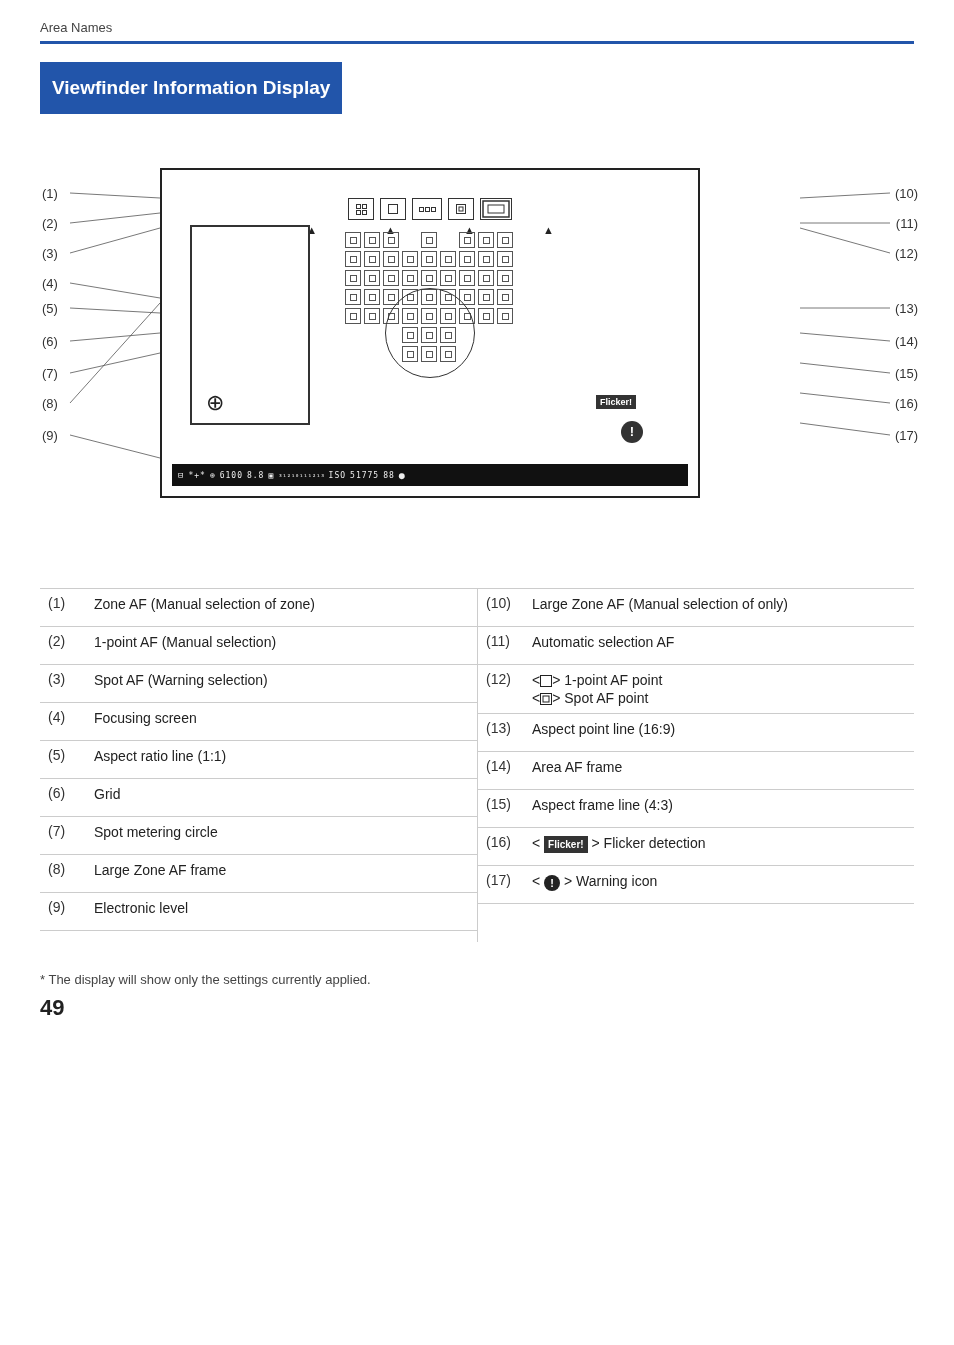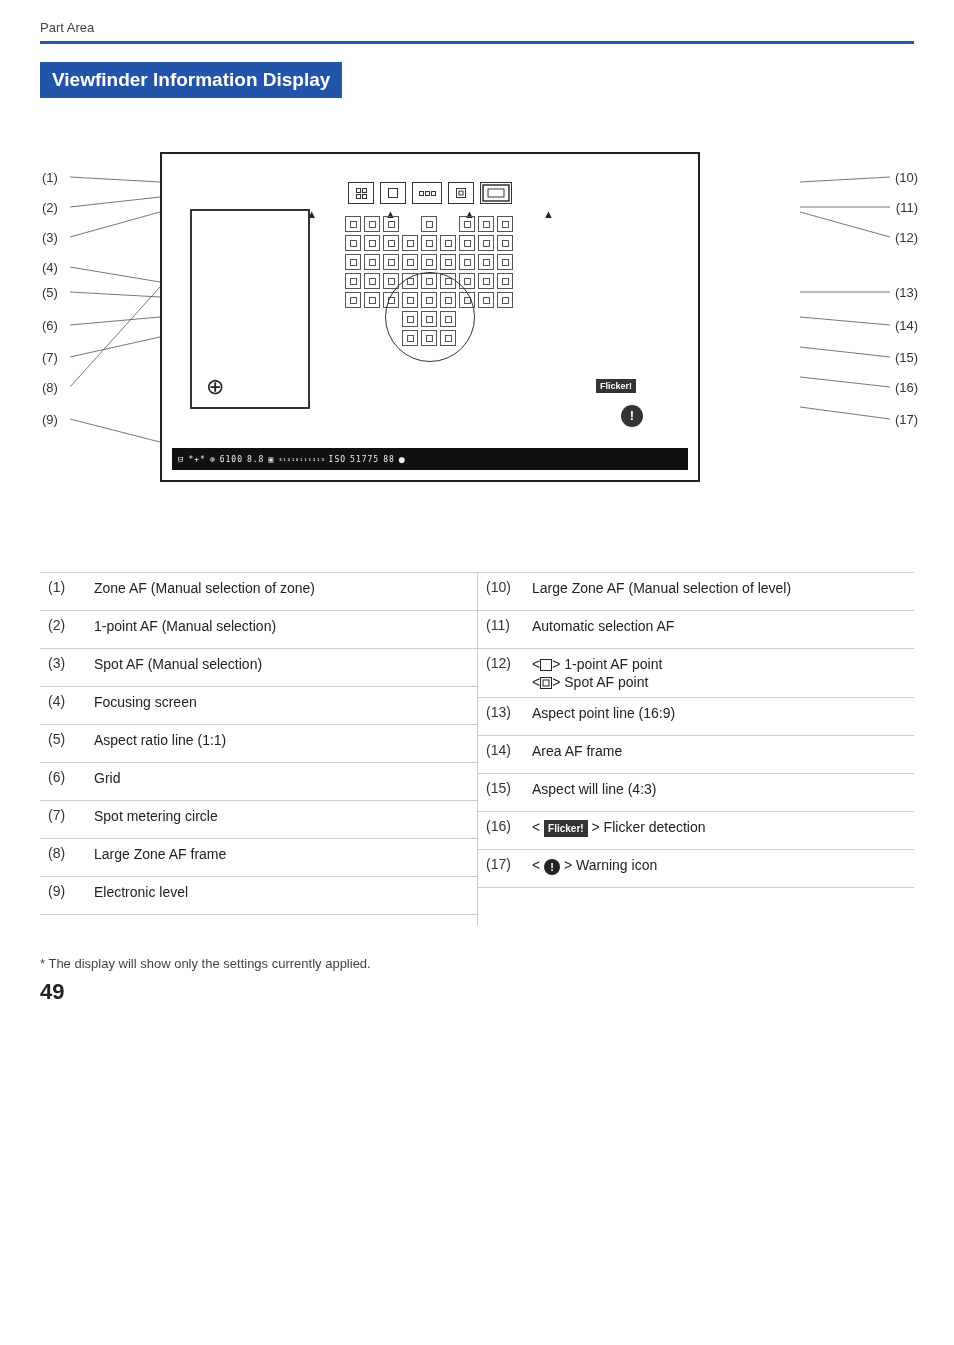--- a/index.html
+++ b/index.html
@@ -21,21 +21,21 @@
       border: none;
       border-top: 3px solid #2255aa;
       margin-bottom: 18px;
     }
     .section-title {
       display: inline-block;
       background: #2255aa;
       color: #fff;
       font-size: 19px;
       font-weight: bold;
-      padding: 7px 12px;
+      padding: 15px 12px;
       margin-bottom: 24px;
     }
     .diagram-area {
       position: relative;
       width: 880px;
       height: 420px;
       margin: 0 auto 30px auto;
     }
     .viewfinder-box {
       position: absolute;
@@ -246,21 +246,21 @@
     .right-col-border {
       border-left: 1px solid #ccc;
     }
   </style>
 </head>
 <body>
 
 
 
 
-<div class="part-names-label">Part Area</div>
+<div class="part-names-label">Area Names</div>
 <hr class="top-rule">
 
 
 <div class="section-title">Viewfinder Information Display</div>
 
 
 <div class="diagram-area">
 
   <div class="label-left" style="top:48px; left:2px;">(1)</div>
   <div class="label-left" style="top:78px; left:2px;">(2)</div>
@@ -556,21 +556,21 @@
     <div class="item-row">
       <span class="item-num">(1)</span>
       <span class="item-label">Zone AF (Manual selection of zone)</span>
     </div>
     <div class="item-row">
       <span class="item-num">(2)</span>
       <span class="item-label">1-point AF (Manual selection)</span>
     </div>
     <div class="item-row">
       <span class="item-num">(3)</span>
-      <span class="item-label">Spot AF (Manual selection)</span>
+      <span class="item-label">Spot AF (Warning selection)</span>
     </div>
     <div class="item-row">
       <span class="item-num">(4)</span>
       <span class="item-label">Focusing screen</span>
     </div>
     <div class="item-row">
       <span class="item-num">(5)</span>
       <span class="item-label">Aspect ratio line (1:1)</span>
     </div>
     <div class="item-row">
@@ -587,21 +587,21 @@
     </div>
     <div class="item-row">
       <span class="item-num">(9)</span>
       <span class="item-label">Electronic level</span>
     </div>
   </div>
 
   <div class="items-col right-col-border">
     <div class="item-row">
       <span class="item-num">(10)</span>
-      <span class="item-label">Large Zone AF (Manual selection of level)</span>
+      <span class="item-label">Large Zone AF (Manual selection of only)</span>
     </div>
     <div class="item-row">
       <span class="item-num">(11)</span>
       <span class="item-label">Automatic selection AF</span>
     </div>
     <div class="item-row">
       <span class="item-num">(12)</span>
       <span class="item-label">
         &lt;<span class="icon-square"></span>&gt; 1-point AF point<br>
         &lt;<span class="icon-square-dot"></span>&gt; Spot AF point
@@ -610,21 +610,21 @@
     <div class="item-row">
       <span class="item-num">(13)</span>
       <span class="item-label">Aspect point line (16:9)</span>
     </div>
     <div class="item-row">
       <span class="item-num">(14)</span>
       <span class="item-label">Area AF frame</span>
     </div>
     <div class="item-row">
       <span class="item-num">(15)</span>
-      <span class="item-label">Aspect will line (4:3)</span>
+      <span class="item-label">Aspect frame line (4:3)</span>
     </div>
     <div class="item-row">
       <span class="item-num">(16)</span>
       <span class="item-label">&lt; <span class="flicker-inline">Flicker!</span> &gt; Flicker detection</span>
     </div>
     <div class="item-row">
       <span class="item-num">(17)</span>
       <span class="item-label">&lt; <span class="warning-icon-inline">!</span> &gt; Warning icon</span>
     </div>
 

